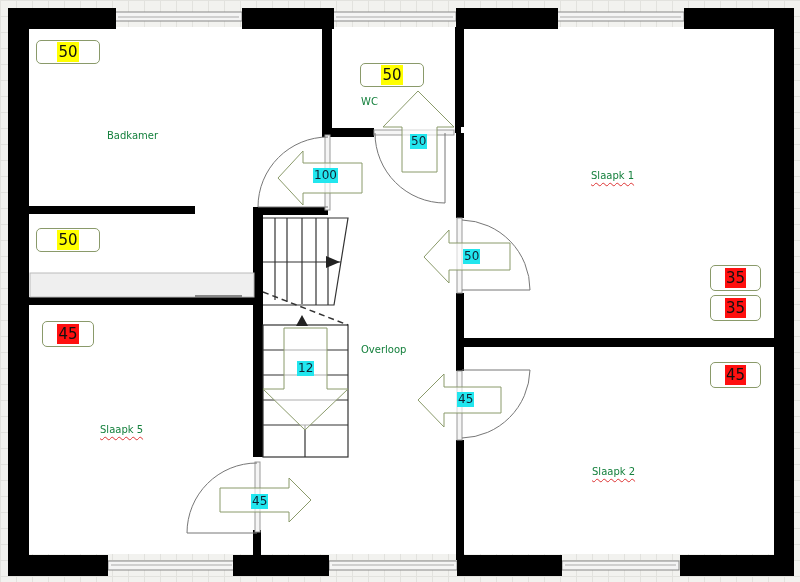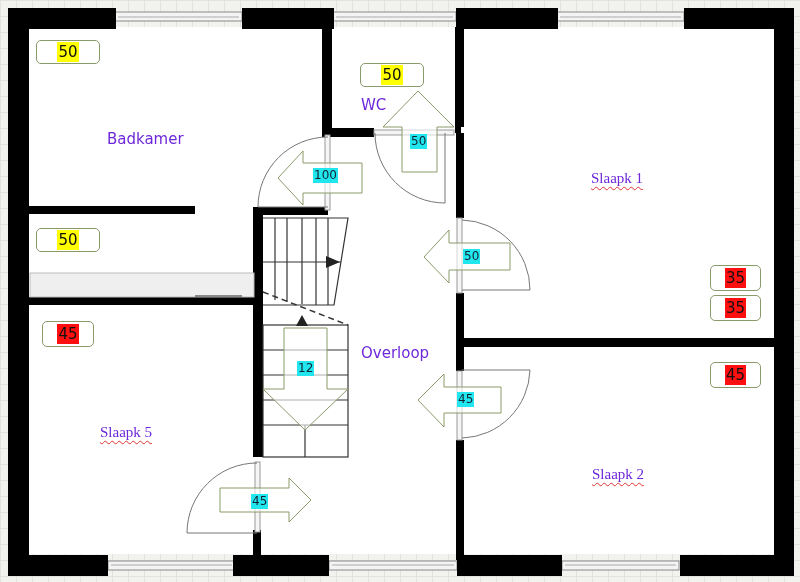--- a/index.html
+++ b/index.html
@@ -2,22 +2,22 @@
 <html><head>
 <meta charset="utf-8">
 <style>
   html,body{margin:0;padding:0;}
   body{width:800px;height:582px;overflow:hidden;position:relative;
     background-color:#f2f2ef;
     background-image:linear-gradient(#e2e2de 1px,transparent 1px),linear-gradient(90deg,#e2e2de 1px,transparent 1px);
     background-size:16px 16px;
     font-family:"DejaVu Sans","Liberation Sans",sans-serif;}
   #plan{position:absolute;left:0;top:0;width:800px;height:582px;}
-  .room-label{position:absolute;font-size:15px;color:#6d28d9;white-space:nowrap;}
-  .squig{text-decoration:underline wavy #d33;text-decoration-thickness:1px;text-underline-offset:3px;font-family:Liberation Serif, serif;}
+  .room-label{position:absolute;font-size:10px;color:#15803d;white-space:nowrap;}
+  .squig{text-decoration:underline wavy #d33;text-decoration-thickness:1px;text-underline-offset:3px;}
   .vent{position:absolute;border:1px solid #8a9a6a;border-radius:5px;background:#fff;display:flex;align-items:center;justify-content:center;}
   .vent span{display:inline-block;padding:0 1px;font-size:15px;line-height:20px;color:#111;}
   .flow{position:absolute;font-size:12px;line-height:15px;background:#22e6ee;color:#123;padding:0 1px;}
 </style>
 </head>
 <body>
 
 <div id="plan">
   <svg width="800" height="582" viewBox="0 0 800 582" style="position:absolute;left:0;top:0">
 

